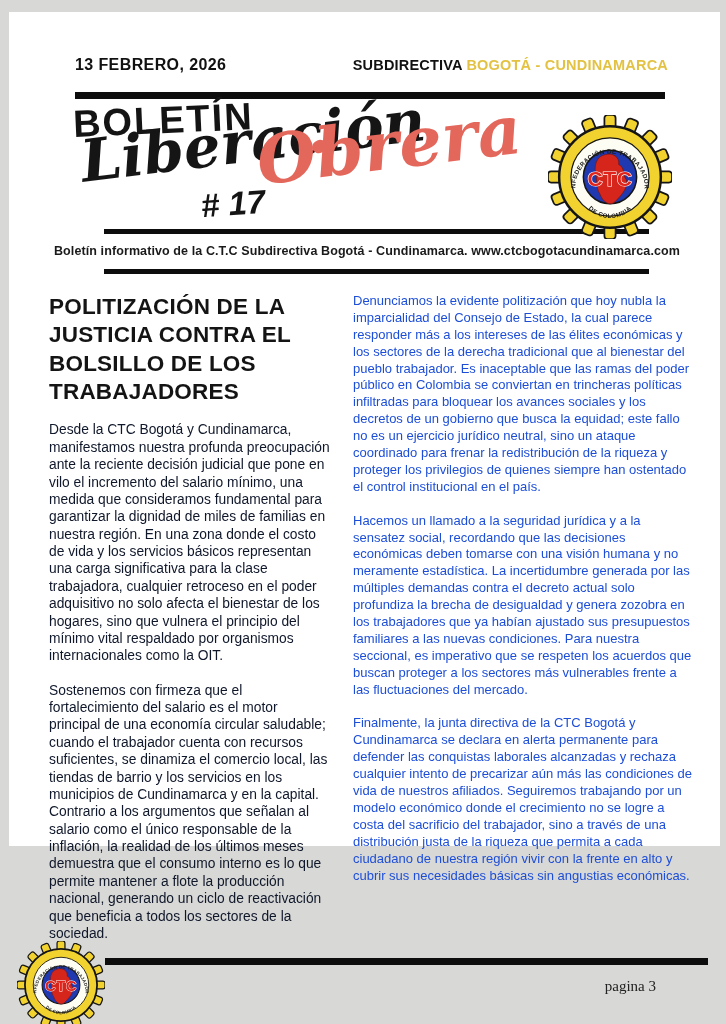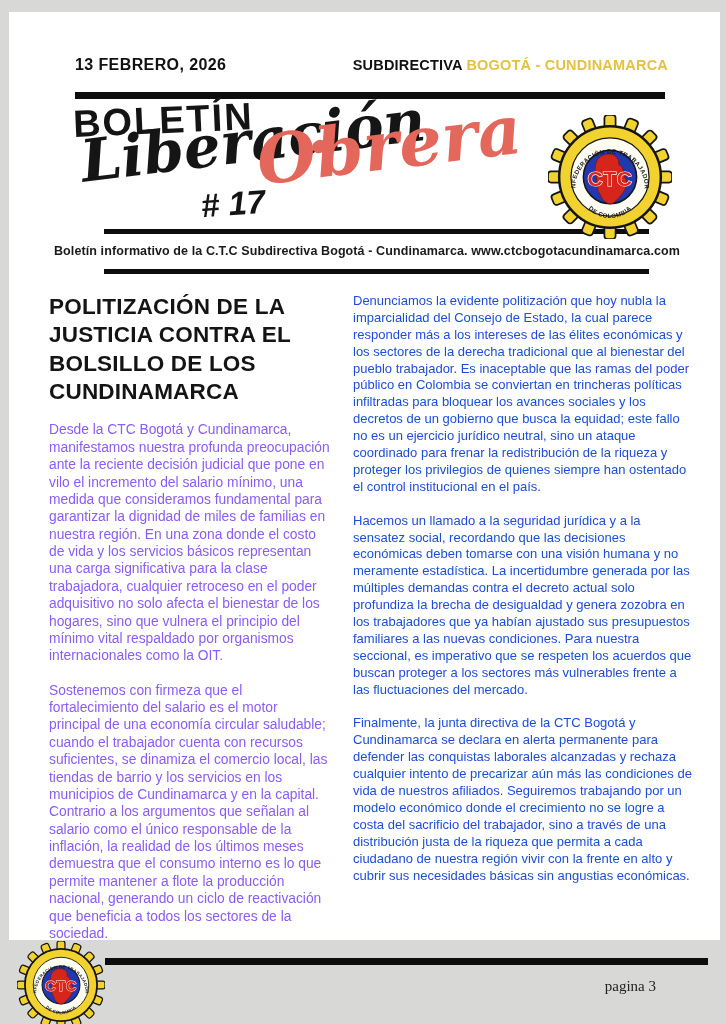--- a/index.html
+++ b/index.html
@@ -4,21 +4,21 @@
 <style>
   html,body{margin:0;padding:0;}
   body{
     width:726px;height:1024px;
     background:#d8d8d6;
     font-family:"Liberation Sans",sans-serif;
     position:relative;
     overflow:hidden;
   }
   .page{
-    position:absolute;left:9px;top:12px;width:711px;height:928px;
+    position:absolute;left:9px;top:12px;width:711px;height:834px;
     background:#ffffff;
   }
   
   .header-row{
     position:absolute;left:66px;right:52px;top:44px;
     display:flex;justify-content:space-between;align-items:baseline;
   }
   .date{font-size:16px;font-weight:800;letter-spacing:.4px;color:#111;}
   .org{font-size:14.5px;font-weight:800;letter-spacing:.2px;color:#111;text-align:center;}
   .org .region{color:#e3c243;}
@@ -62,21 +62,21 @@
   .columns{
     position:absolute;left:40px;right:26px;top:281px;
     display:flex;gap:22px;
   }
   .col-left{width:282px;flex:0 0 282px;}
   .col-right{flex:1;}
   .article-title{
     margin:0 0 15px 0;
     font-size:22.5px;font-weight:700;line-height:1.26;letter-spacing:.2px;color:#141414;
   }
-  .col-left p{margin:0 0 17px 0;font-size:13.8px;line-height:1.26;color:#8b5cf6;}
+  .col-left p{margin:0 0 17px 0;font-size:13.8px;line-height:1.26;color:#0f172a;}
   .col-right p{margin:0 0 17px 0;font-size:13px;line-height:1.3;color:#1d4ed8;}
   
   .footer-logo{position:absolute;left:8px;top:929px;z-index:2;}
   .rule-bottom{left:96px;right:12px;top:946px;height:7px;}
   .page-number{
     position:absolute;right:64px;top:966px;
     font-family:"Liberation Serif",serif;font-size:15px;color:#222;
   }
   .hidden-defs{position:absolute;width:0;height:0;overflow:hidden;}
 </style>
@@ -141,21 +141,21 @@
     </div>
   </div>
   <div class="descender-dot"></div>
 
   <div class="rule rule-mid1"></div>
   <div class="tagline">Boletín informativo de la C.T.C Subdirectiva Bogotá - Cundinamarca. www.ctcbogotacundinamarca.com</div>
   <div class="rule rule-mid2"></div>
 
   <div class="columns">
     <div class="col-left">
-      <h1 class="article-title">POLITIZACIÓN DE LA JUSTICIA CONTRA EL BOLSILLO DE LOS CUNDINAMARCA</h1>
+      <h1 class="article-title">POLITIZACIÓN DE LA JUSTICIA CONTRA EL BOLSILLO DE LOS TRABAJADORES</h1>
       <p>Desde la CTC Bogotá y Cundinamarca, manifestamos nuestra profunda preocupación ante la reciente decisión judicial que pone en vilo el incremento del salario mínimo, una medida que consideramos fundamental para garantizar la dignidad de miles de familias en nuestra región. En una zona donde el costo de vida y los servicios básicos representan una carga significativa para la clase trabajadora, cualquier retroceso en el poder adquisitivo no solo afecta el bienestar de los hogares, sino que vulnera el principio del mínimo vital respaldado por organismos internacionales como la OIT.</p>
       <p>Sostenemos con firmeza que el fortalecimiento del salario es el motor principal de una economía circular saludable; cuando el trabajador cuenta con recursos suficientes, se dinamiza el comercio local, las tiendas de barrio y los servicios en los municipios de Cundinamarca y en la capital. Contrario a los argumentos que señalan al salario como el único responsable de la inflación, la realidad de los últimos meses demuestra que el consumo interno es lo que permite mantener a flote la producción nacional, generando un ciclo de reactivación que beneficia a todos los sectores de la sociedad.</p>
     </div>
     <div class="col-right">
       <p>Denunciamos la evidente politización que hoy nubla la imparcialidad del Consejo de Estado, la cual parece responder más a los intereses de las élites económicas y los sectores de la derecha tradicional que al bienestar del pueblo trabajador. Es inaceptable que las ramas del poder público en Colombia se conviertan en trincheras políticas infiltradas para bloquear los avances sociales y los decretos de un gobierno que busca la equidad; este fallo no es un ejercicio jurídico neutral, sino un ataque coordinado para frenar la redistribución de la riqueza y proteger los privilegios de quienes siempre han ostentado el control institucional en el país.</p>
       <p>Hacemos un llamado a la seguridad jurídica y a la sensatez social, recordando que las decisiones económicas deben tomarse con una visión humana y no meramente estadística. La incertidumbre generada por las múltiples demandas contra el decreto actual solo profundiza la brecha de desigualdad y genera zozobra en los trabajadores que ya habían ajustado sus presupuestos familiares a las nuevas condiciones. Para nuestra seccional, es imperativo que se respeten los acuerdos que buscan proteger a los sectores más vulnerables frente a las fluctuaciones del mercado.</p>
       <p>Finalmente, la junta directiva de la CTC Bogotá y Cundinamarca se declara en alerta permanente para defender las conquistas laborales alcanzadas y rechaza cualquier intento de precarizar aún más las condiciones de vida de nuestros afiliados. Seguiremos trabajando por un modelo económico donde el crecimiento no se logre a costa del sacrificio del trabajador, sino a través de una distribución justa de la riqueza que permita a cada ciudadano de nuestra región vivir con la frente en alto y cubrir sus necesidades básicas sin angustias económicas.</p>
     </div>
   </div>
 

